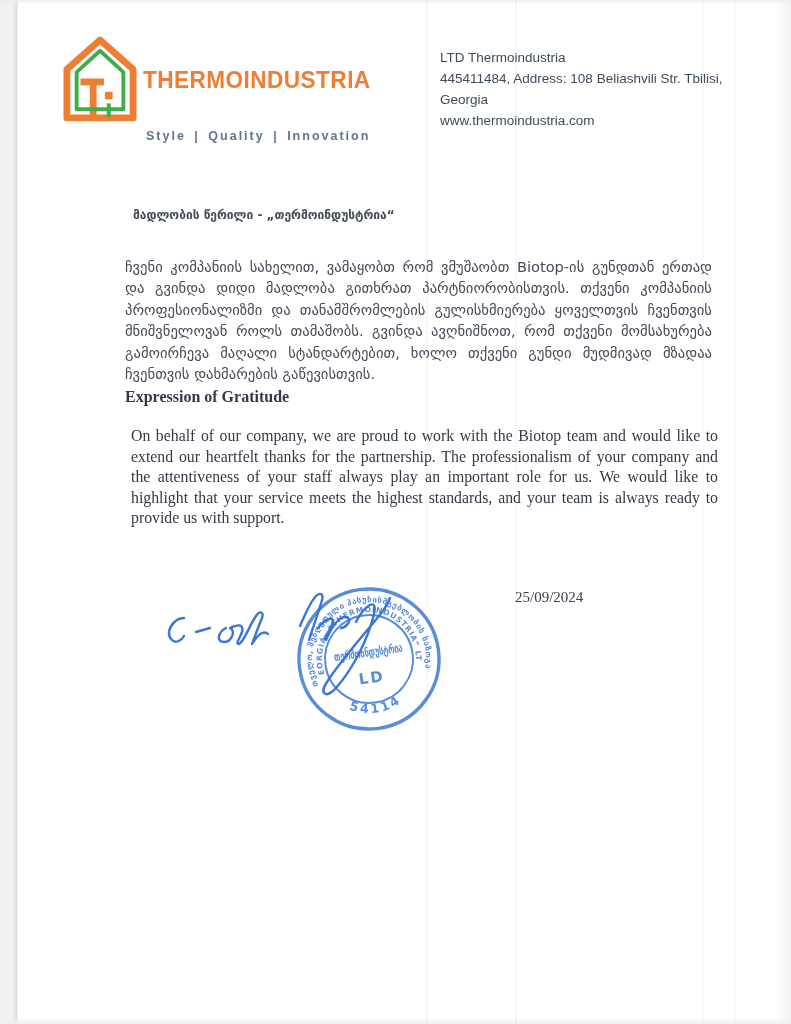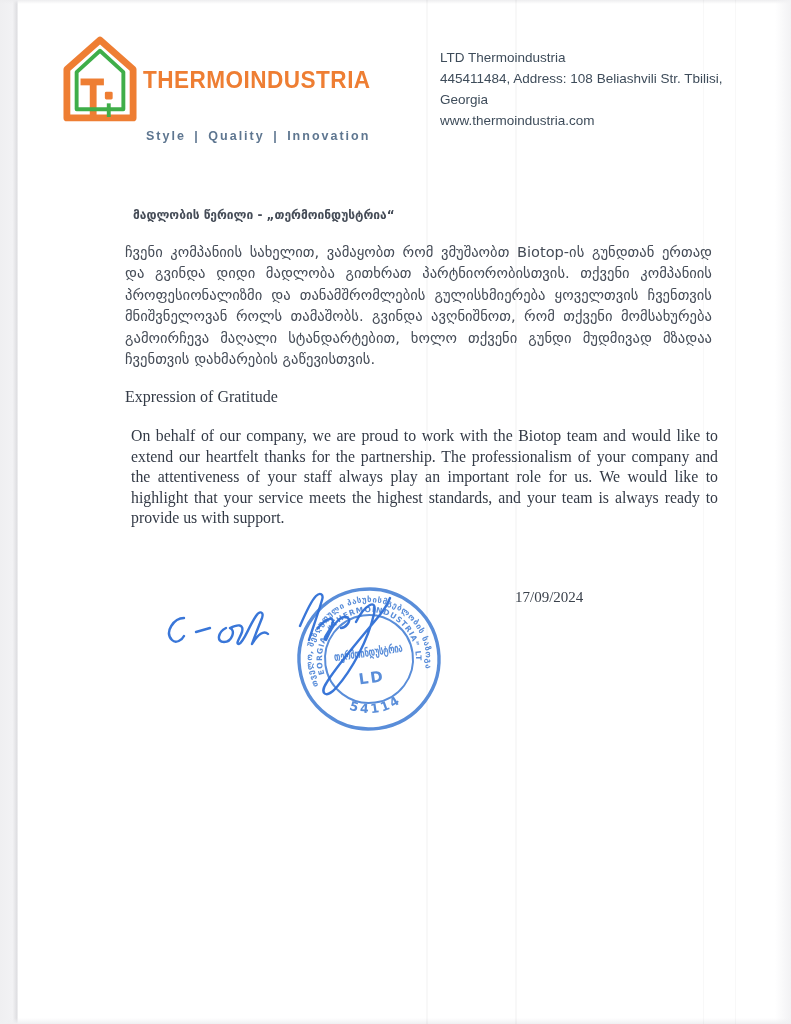--- a/index.html
+++ b/index.html
@@ -37,27 +37,27 @@
     font-size:13.5px;line-height:21px;color:#3E4C5A;
   }
   .contact div{white-space:nowrap;}
 
   
   .title-ka{
     position:absolute;left:125px;top:200px;margin:8px;
     font-family:"DejaVu Sans",sans-serif;font-size:12px;font-weight:600;color:#454C57;
   }
   .body-ka{
-    position:absolute;left:125px;top:241px;width:587px;margin:0;
+    position:absolute;left:125px;top:256px;width:587px;margin:0;
     font-family:"DejaVu Sans",sans-serif;font-size:14.6px;line-height:21.4px;
     text-align:justify;color:#454C57;
   }
   .heading-en{
     position:absolute;left:125px;top:388px;margin:0;
-    font-family:"Liberation Serif",serif;font-size:16px;font-weight:400;color:#333A46;
+    font-family:"Liberation Serif",serif;font-size:16px;font-weight:700;color:#333A46;
   }
   .body-en{
     position:absolute;left:125px;top:420px;width:587px;margin:6px;
     font-family:"Liberation Serif",serif;font-size:15.8px;line-height:20.5px;
     text-align:justify;color:#333A46;
   }
   .date{
     position:absolute;left:515px;top:589px;
     font-family:"Liberation Serif",serif;font-size:15px;color:#3A414B;
   }
@@ -102,21 +102,21 @@
     <div>445411484, Address: 108 Beliashvili Str. Tbilisi,</div>
     <div>Georgia</div>
     <div>www.thermoindustria.com</div>
   </div>
 
   <h1 class="title-ka">მადლობის წერილი - „თერმოინდუსტრია“</h1>
   <p class="body-ka">ჩვენი კომპანიის სახელით, ვამაყობთ რომ ვმუშაობთ Biotop-ის გუნდთან ერთად და გვინდა დიდი მადლობა გითხრათ პარტნიორობისთვის. თქვენი კომპანიის პროფესიონალიზმი და თანამშრომლების გულისხმიერება ყოველთვის ჩვენთვის მნიშვნელოვან როლს თამაშობს. გვინდა ავღნიშნოთ, რომ თქვენი მომსახურება გამოირჩევა მაღალი სტანდარტებით, ხოლო თქვენი გუნდი მუდმივად მზადაა ჩვენთვის დახმარების გაწევისთვის.</p>
   <h2 class="heading-en">Expression of Gratitude</h2>
   <p class="body-en">On behalf of our company, we are proud to work with the Biotop team and would like to extend our heartfelt thanks for the partnership. The professionalism of your company and the attentiveness of your staff always play an important role for us. We would like to highlight that your service meets the highest standards, and your team is always ready to provide us with support.</p>
 
-  <div class="date">17/09/2024</div>
+  <div class="date">25/09/2024</div>
 
   <svg class="signature-svg" viewBox="0 0 310 140">
     <g stroke="currentColor" fill="none" stroke-width="2.4" stroke-linecap="round" stroke-linejoin="round" opacity="0.95" color="#2F6FD6">
       <path d="M34,52 C24,52 14,66 22,74 C26,78 32,74 34,70"></path>
       <path d="M46,66 L60,62"></path>
       <path d="M76,62 c-8,4 -10,14 -2,14 c8,0 12,-12 6,-14 c8,-4 14,-4 12,4 c-2,6 -7,12 -3,12 c5,-2 9,-16 17,-28 c4,-6 8,-4 6,2 c-4,10 -8,20 -10,26 c6,-10 12,-14 16,-10"></path>
       <path d="M150,60 c6,-14 12,-26 16,-30 c4,-4 8,-2 6,4 c-4,14 -10,30 -13,40"></path>
       <path d="M168,62 c8,-10 18,-13 14,-3 c-3,8 -10,13 -6,15 c8,-18 16,-26 22,-22 c4,3 -3,10 -7,10"></path>
       <path d="M206,56 c8,-16 22,-26 18,-8 c-6,26 -22,56 -38,74 c-10,11 -17,6 -9,-6 c12,-19 34,-44 52,-66 c5,-6 9,-13 11,-18"></path>
     </g>

